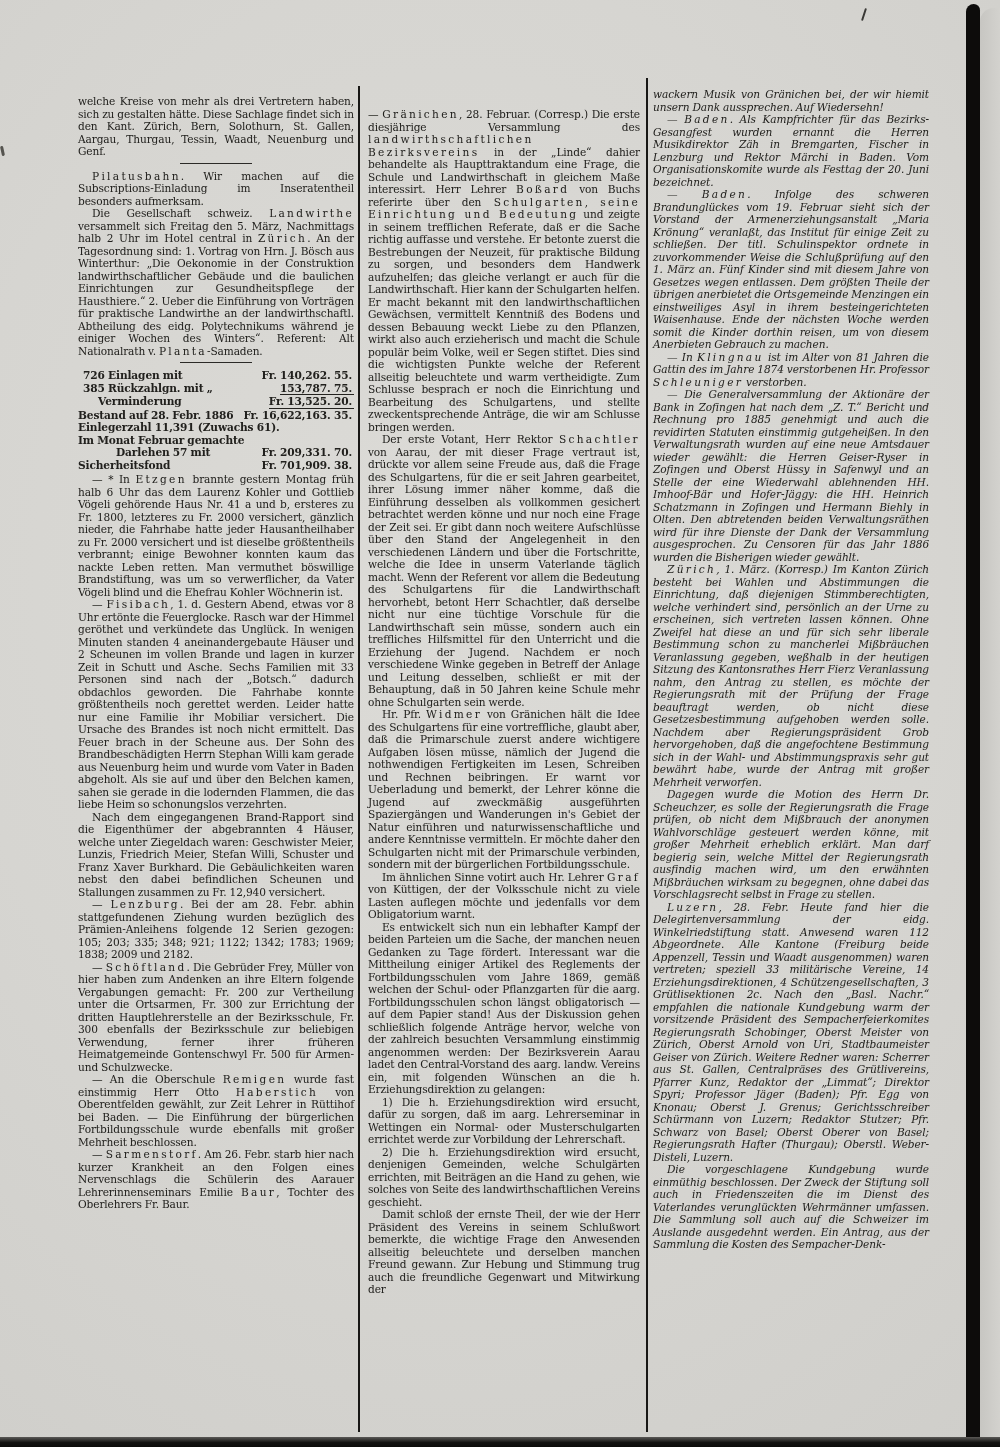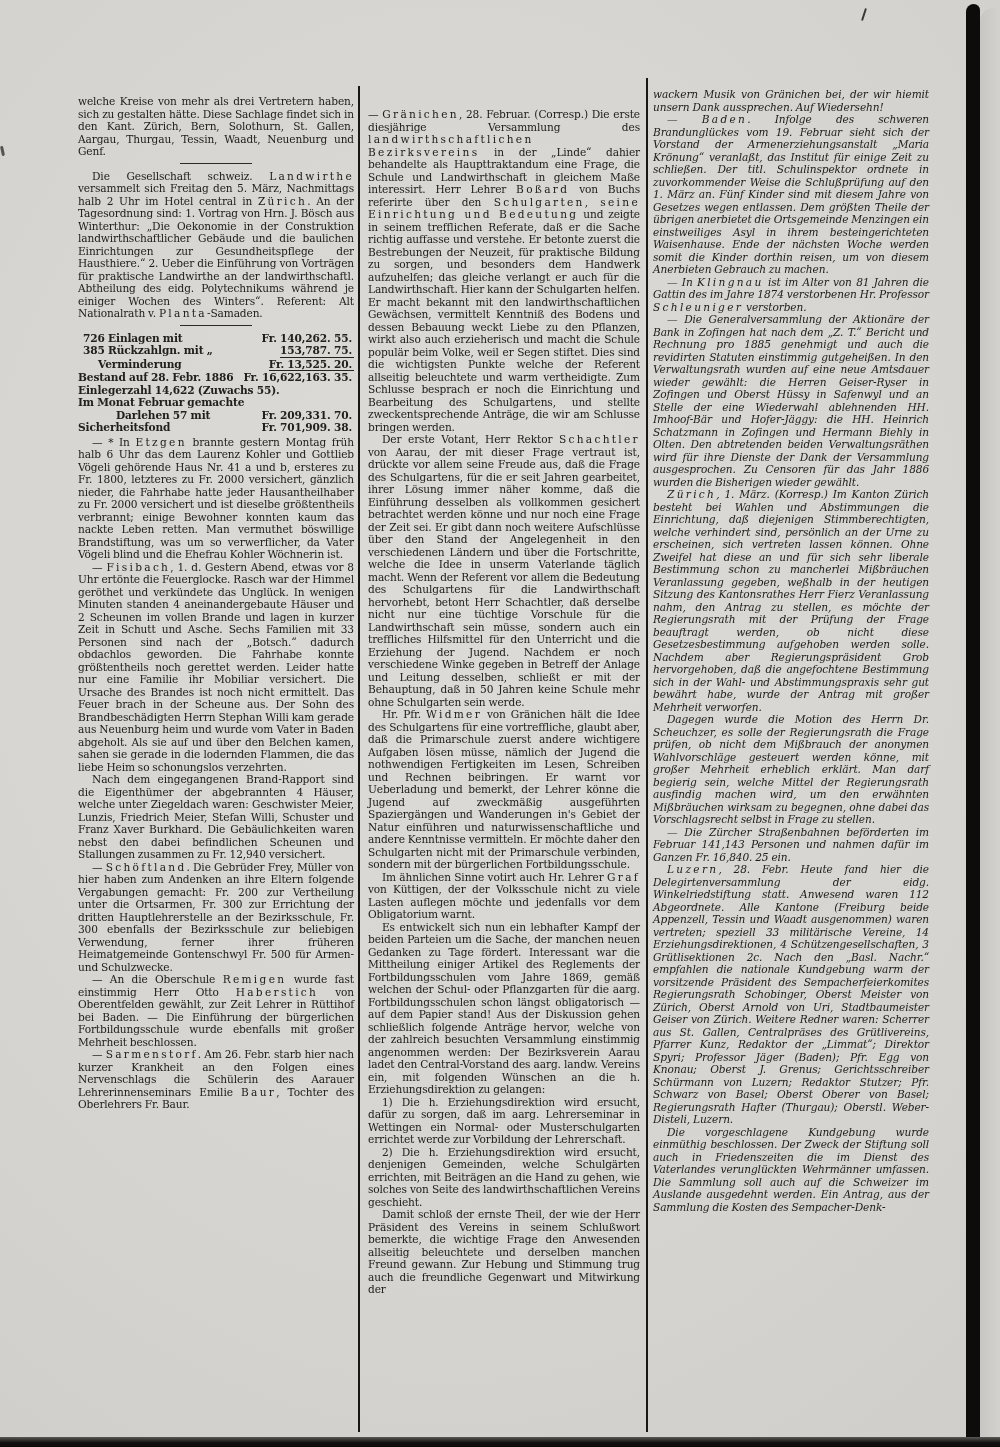--- a/index.html
+++ b/index.html
@@ -74,20 +74,21 @@
   <div class="bottom-band"></div>
   <div class="artifact-slash"></div>
   <div class="artifact-dot"></div>
 
   <div class="vrule r1"></div>
   <div class="vrule r2"></div>
 
   <div class="col left">
     <p class="para cont">welche Kreise von mehr als drei Vertretern haben, sich zu gestalten hätte. Diese Sachlage findet sich in den Kant. Zürich, Bern, Solothurn, St. Gallen, Aargau, Thurgau, Tessin, Waadt, Neuenburg und Genf.</p>
     <div class="rule"></div>
+    <p class="para"><span class="sp">Pilatusbahn</span>. Wir machen auf die Subscriptions-Einladung im Inseratentheil besonders aufmerksam.</p>
     <p class="para">Die Gesellschaft schweiz. <span class="sp">Landwirthe</span> versammelt sich Freitag den 5. März, Nachmittags halb 2 Uhr im Hotel central in <span class="sp">Zürich</span>. An der Tagesordnung sind: 1. Vortrag von Hrn. J. Bösch aus Winterthur: „Die Oekonomie in der Construktion landwirthschaftlicher Gebäude und die baulichen Einrichtungen zur Gesundheitspflege der Hausthiere.“ 2. Ueber die Einführung von Vorträgen für praktische Landwirthe an der landwirthschaftl. Abtheilung des eidg. Polytechnikums während je einiger Wochen des Winters“. Referent: Alt Nationalrath v. <span class="sp">Planta</span>-Samaden.</p>
     <div class="rule"></div>
 
     <div class="fintable">
       <div class="row ind1">
         <span class="lab">726 Einlagen mit</span>
         <span class="val">Fr. 140,262. 55.</span>
       </div>
       <div class="row ind1">
         <span class="lab">385 Rückzahlgn. mit „</span>
@@ -95,59 +96,60 @@
       </div>
       <div class="row ind2">
         <span class="lab">Verminderung</span>
         <span class="val u">Fr. 13,525. 20.</span>
       </div>
       <div class="row">
         <span class="lab">Bestand auf 28. Febr. 1886</span>
         <span class="val">Fr. 16,622,163. 35.</span>
       </div>
       <div class="row">
-        <span class="lab">Einlegerzahl 14,622 (Zuwachs 55).</span>
+        <span class="lab">Einlegerzahl 11,391 (Zuwachs 61).</span>
       </div>
       <div class="row">
         <span class="lab">Im Monat Februar gemachte</span>
       </div>
       <div class="row ind3">
         <span class="lab">Darlehen 57 mit</span>
         <span class="val">Fr. 209,331. 70.</span>
       </div>
       <div class="row">
         <span class="lab">Sicherheitsfond</span>
         <span class="val">Fr. 701,909. 38.</span>
       </div>
     </div>
 
     <p class="para">— * In <span class="sp">Etzgen</span> brannte gestern Montag früh halb 6 Uhr das dem Laurenz Kohler und Gottlieb Vögeli gehörende Haus Nr. 41 a und b, ersteres zu Fr. 1800, letzteres zu Fr. 2000 versichert, gänzlich nieder, die Fahrhabe hatte jeder Hausantheilhaber zu Fr. 2000 versichert und ist dieselbe größtentheils verbrannt; einige Bewohner konnten kaum das nackte Leben retten. Man vermuthet böswillige Brandstiftung, was um so verwerflicher, da Vater Vögeli blind und die Ehefrau Kohler Wöchnerin ist.</p>
     <p class="para">— <span class="sp">Fisibach</span>, 1. d. Gestern Abend, etwas vor 8 Uhr ertönte die Feuerglocke. Rasch war der Himmel geröthet und verkündete das Unglück. In wenigen Minuten standen 4 aneinandergebaute Häuser und 2 Scheunen im vollen Brande und lagen in kurzer Zeit in Schutt und Asche. Sechs Familien mit 33 Personen sind nach der „Botsch.“ dadurch obdachlos geworden. Die Fahrhabe konnte größtentheils noch gerettet werden. Leider hatte nur eine Familie ihr Mobiliar versichert. Die Ursache des Brandes ist noch nicht ermittelt. Das Feuer brach in der Scheune aus. Der Sohn des Brandbeschädigten Herrn Stephan Willi kam gerade aus Neuenburg heim und wurde vom Vater in Baden abgeholt. Als sie auf und über den Belchen kamen, sahen sie gerade in die lodernden Flammen, die das liebe Heim so schonungslos verzehrten.</p>
     <p class="para">Nach dem eingegangenen Brand-Rapport sind die Eigenthümer der abgebrannten 4 Häuser, welche unter Ziegeldach waren: Geschwister Meier, Lunzis, Friedrich Meier, Stefan Willi, Schuster und Franz Xaver Burkhard. Die Gebäulichkeiten waren nebst den dabei befindlichen Scheunen und Stallungen zusammen zu Fr. 12,940 versichert.</p>
+    <p class="para">— <span class="sp">Lenzburg</span>. Bei der am 28. Febr. abhin stattgefundenen Ziehung wurden bezüglich des Prämien-Anleihens folgende 12 Serien gezogen: 105; 203; 335; 348; 921; 1122; 1342; 1783; 1969; 1838; 2009 und 2182.</p>
     <p class="para">— <span class="sp">Schöftland</span>. Die Gebrüder Frey, Müller von hier haben zum Andenken an ihre Eltern folgende Vergabungen gemacht: Fr. 200 zur Vertheilung unter die Ortsarmen, Fr. 300 zur Errichtung der dritten Hauptlehrerstelle an der Bezirksschule, Fr. 300 ebenfalls der Bezirksschule zur beliebigen Verwendung, ferner ihrer früheren Heimatgemeinde Gontenschwyl Fr. 500 für Armen- und Schulzwecke.</p>
     <p class="para">— An die Oberschule <span class="sp">Remigen</span> wurde fast einstimmig Herr Otto <span class="sp">Haberstich</span> von Oberentfelden gewählt, zur Zeit Lehrer in Rüttihof bei Baden. — Die Einführung der bürgerlichen Fortbildungsschule wurde ebenfalls mit großer Mehrheit beschlossen.</p>
     <p class="para">— <span class="sp">Sarmenstorf</span>. Am 26. Febr. starb hier nach kurzer Krankheit an den Folgen eines Nervenschlags die Schülerin des Aarauer Lehrerinnenseminars Emilie <span class="sp">Baur</span>, Tochter des Oberlehrers Fr. Baur.</p>
   </div>
 
   <div class="col mid">
     <p class="para cont">— <span class="sp">Gränichen</span>, 28. Februar. (Corresp.) Die erste diesjährige Versammlung des <span class="sp">landwirthschaftlichen Bezirksvereins</span> in der „Linde“ dahier behandelte als Haupttraktandum eine Frage, die Schule und Landwirthschaft in gleichem Maße interessirt. Herr Lehrer <span class="sp">Boßard</span> von Buchs referirte über den <span class="sp">Schulgarten</span>, <span class="sp">seine Einrichtung und Bedeutung</span> und zeigte in seinem trefflichen Referate, daß er die Sache richtig auffasse und verstehe. Er betonte zuerst die Bestrebungen der Neuzeit, für praktische Bildung zu sorgen, und besonders dem Handwerk aufzuhelfen; das gleiche verlangt er auch für die Landwirthschaft. Hier kann der Schulgarten helfen. Er macht bekannt mit den landwirthschaftlichen Gewächsen, vermittelt Kenntniß des Bodens und dessen Bebauung weckt Liebe zu den Pflanzen, wirkt also auch erzieherisch und macht die Schule populär beim Volke, weil er Segen stiftet. Dies sind die wichtigsten Punkte welche der Referent allseitig beleuchtete und warm vertheidigte. Zum Schlusse besprach er noch die Einrichtung und Bearbeitung des Schulgartens, und stellte zweckentsprechende Anträge, die wir am Schlusse bringen werden.</p>
     <p class="para">Der erste Votant, Herr Rektor <span class="sp">Schachtler</span> von Aarau, der mit dieser Frage vertraut ist, drückte vor allem seine Freude aus, daß die Frage des Schulgartens, für die er seit Jahren gearbeitet, ihrer Lösung immer näher komme, daß die Einführung desselben als vollkommen gesichert betrachtet werden könne und nur noch eine Frage der Zeit sei. Er gibt dann noch weitere Aufschlüsse über den Stand der Angelegenheit in den verschiedenen Ländern und über die Fortschritte, welche die Idee in unserm Vaterlande täglich macht. Wenn der Referent vor allem die Bedeutung des Schulgartens für die Landwirthschaft hervorhebt, betont Herr Schachtler, daß derselbe nicht nur eine tüchtige Vorschule für die Landwirthschaft sein müsse, sondern auch ein treffliches Hilfsmittel für den Unterricht und die Erziehung der Jugend. Nachdem er noch verschiedene Winke gegeben in Betreff der Anlage und Leitung desselben, schließt er mit der Behauptung, daß in 50 Jahren keine Schule mehr ohne Schulgarten sein werde.</p>
     <p class="para">Hr. Pfr. <span class="sp">Widmer</span> von Gränichen hält die Idee des Schulgartens für eine vortreffliche, glaubt aber, daß die Primarschule zuerst andere wichtigere Aufgaben lösen müsse, nämlich der Jugend die nothwendigen Fertigkeiten im Lesen, Schreiben und Rechnen beibringen. Er warnt vor Ueberladung und bemerkt, der Lehrer könne die Jugend auf zweckmäßig ausgeführten Spaziergängen und Wanderungen in's Gebiet der Natur einführen und naturwissenschaftliche und andere Kenntnisse vermitteln. Er möchte daher den Schulgarten nicht mit der Primarschule verbinden, sondern mit der bürgerlichen Fortbildungsschule.</p>
     <p class="para">Im ähnlichen Sinne votirt auch Hr. Lehrer <span class="sp">Graf</span> von Küttigen, der der Volksschule nicht zu viele Lasten auflegen möchte und jedenfalls vor dem Obligatorium warnt.</p>
     <p class="para">Es entwickelt sich nun ein lebhafter Kampf der beiden Parteien um die Sache, der manchen neuen Gedanken zu Tage fördert. Interessant war die Mittheilung einiger Artikel des Reglements der Fortbildungsschulen vom Jahre 1869, gemäß welchen der Schul- oder Pflanzgarten für die aarg. Fortbildungsschulen schon längst obligatorisch — auf dem Papier stand! Aus der Diskussion gehen schließlich folgende Anträge hervor, welche von der zahlreich besuchten Versammlung einstimmig angenommen werden: Der Bezirksverein Aarau ladet den Central-Vorstand des aarg. landw. Vereins ein, mit folgenden Wünschen an die h. Erziehungsdirektion zu gelangen:</p>
     <p class="para">1) Die h. Erziehungsdirektion wird ersucht, dafür zu sorgen, daß im aarg. Lehrerseminar in Wettingen ein Normal- oder Musterschulgarten errichtet werde zur Vorbildung der Lehrerschaft.</p>
     <p class="para">2) Die h. Erziehungsdirektion wird ersucht, denjenigen Gemeinden, welche Schulgärten errichten, mit Beiträgen an die Hand zu gehen, wie solches von Seite des landwirthschaftlichen Vereins geschieht.</p>
     <p class="para">Damit schloß der ernste Theil, der wie der Herr Präsident des Vereins in seinem Schlußwort bemerkte, die wichtige Frage den Anwesenden allseitig beleuchtete und derselben manchen Freund gewann. Zur Hebung und Stimmung trug auch die freundliche Gegenwart und Mitwirkung der</p>
   </div>
 
   <div class="col right">
     <p class="para cont">wackern Musik von Gränichen bei, der wir hiemit unsern Dank aussprechen. Auf Wiedersehn!</p>
+    <p class="para">— <span class="sp">Baden</span>. Als Kampfrichter für das Bezirks-Gesangfest wurden ernannt die Herren Musikdirektor Zäh in Bremgarten, Fischer in Lenzburg und Rektor Märchi in Baden. Vom Organisationskomite wurde als Festtag der 20. Juni bezeichnet.</p>
     <p class="para">— <span class="sp">Baden</span>. Infolge des schweren Brandunglückes vom 19. Februar sieht sich der Vorstand der Armenerziehungsanstalt „Maria Krönung“ veranlaßt, das Institut für einige Zeit zu schließen. Der titl. Schulinspektor ordnete in zuvorkommender Weise die Schlußprüfung auf den 1. März an. Fünf Kinder sind mit diesem Jahre von Gesetzes wegen entlassen. Dem größten Theile der übrigen anerbietet die Ortsgemeinde Menzingen ein einstweiliges Asyl in ihrem besteingerichteten Waisenhause. Ende der nächsten Woche werden somit die Kinder dorthin reisen, um von diesem Anerbieten Gebrauch zu machen.</p>
     <p class="para">— In <span class="sp">Klingnau</span> ist im Alter von 81 Jahren die Gattin des im Jahre 1874 verstorbenen Hr. Professor <span class="sp">Schleuniger</span> verstorben.</p>
     <p class="para">— Die Generalversammlung der Aktionäre der Bank in Zofingen hat nach dem „Z. T.“ Bericht und Rechnung pro 1885 genehmigt und auch die revidirten Statuten einstimmig gutgeheißen. In den Verwaltungsrath wurden auf eine neue Amtsdauer wieder gewählt: die Herren Geiser-Ryser in Zofingen und Oberst Hüssy in Safenwyl und an Stelle der eine Wiederwahl ablehnenden HH. Imhoof-Bär und Hofer-Jäggy: die HH. Heinrich Schatzmann in Zofingen und Hermann Biehly in Olten. Den abtretenden beiden Verwaltungsräthen wird für ihre Dienste der Dank der Versammlung ausgesprochen. Zu Censoren für das Jahr 1886 wurden die Bisherigen wieder gewählt.</p>
     <p class="para"><span class="sp">Zürich</span>, 1. März. (Korresp.) Im Kanton Zürich besteht bei Wahlen und Abstimmungen die Einrichtung, daß diejenigen Stimmberechtigten, welche verhindert sind, persönlich an der Urne zu erscheinen, sich vertreten lassen können. Ohne Zweifel hat diese an und für sich sehr liberale Bestimmung schon zu mancherlei Mißbräuchen Veranlassung gegeben, weßhalb in der heutigen Sitzung des Kantonsrathes Herr Fierz Veranlassung nahm, den Antrag zu stellen, es möchte der Regierungsrath mit der Prüfung der Frage beauftragt werden, ob nicht diese Gesetzesbestimmung aufgehoben werden solle. Nachdem aber Regierungspräsident Grob hervorgehoben, daß die angefochtene Bestimmung sich in der Wahl- und Abstimmungspraxis sehr gut bewährt habe, wurde der Antrag mit großer Mehrheit verworfen.</p>
     <p class="para">Dagegen wurde die Motion des Herrn Dr. Scheuchzer, es solle der Regierungsrath die Frage prüfen, ob nicht dem Mißbrauch der anonymen Wahlvorschläge gesteuert werden könne, mit großer Mehrheit erheblich erklärt. Man darf begierig sein, welche Mittel der Regierungsrath ausfindig machen wird, um den erwähnten Mißbräuchen wirksam zu begegnen, ohne dabei das Vorschlagsrecht selbst in Frage zu stellen.</p>
-    <p class="para">— Die Zürcher Straßenbahnen beförderten im Februar 141,143 Personen und nahmen dafür im Ganzen Fr. 16,840. 25 ein.</p>
     <p class="para"><span class="sp">Luzern</span>, 28. Febr. Heute fand hier die Delegirtenversammlung der eidg. Winkelriedstiftung statt. Anwesend waren 112 Abgeordnete. Alle Kantone (Freiburg beide Appenzell, Tessin und Waadt ausgenommen) waren vertreten; speziell 33 militärische Vereine, 14 Erziehungsdirektionen, 4 Schützengesellschaften, 3 Grütlisektionen 2c. Nach den „Basl. Nachr.“ empfahlen die nationale Kundgebung warm der vorsitzende Präsident des Sempacherfeierkomites Regierungsrath Schobinger, Oberst Meister von Zürich, Oberst Arnold von Uri, Stadtbaumeister Geiser von Zürich. Weitere Redner waren: Scherrer aus St. Gallen, Centralpräses des Grütlivereins, Pfarrer Kunz, Redaktor der „Limmat“; Direktor Spyri; Professor Jäger (Baden); Pfr. Egg von Knonau; Oberst J. Grenus; Gerichtsschreiber Schürmann von Luzern; Redaktor Stutzer; Pfr. Schwarz von Basel; Oberst Oberer von Basel; Regierungsrath Hafter (Thurgau); Oberstl. Weber-Disteli, Luzern.</p>
     <p class="para">Die vorgeschlagene Kundgebung wurde einmüthig beschlossen. Der Zweck der Stiftung soll auch in Friedenszeiten die im Dienst des Vaterlandes verunglückten Wehrmänner umfassen. Die Sammlung soll auch auf die Schweizer im Auslande ausgedehnt werden. Ein Antrag, aus der Sammlung die Kosten des Sempacher-Denk-</p>
   </div>
 
 </div>
 
 </body></html>

